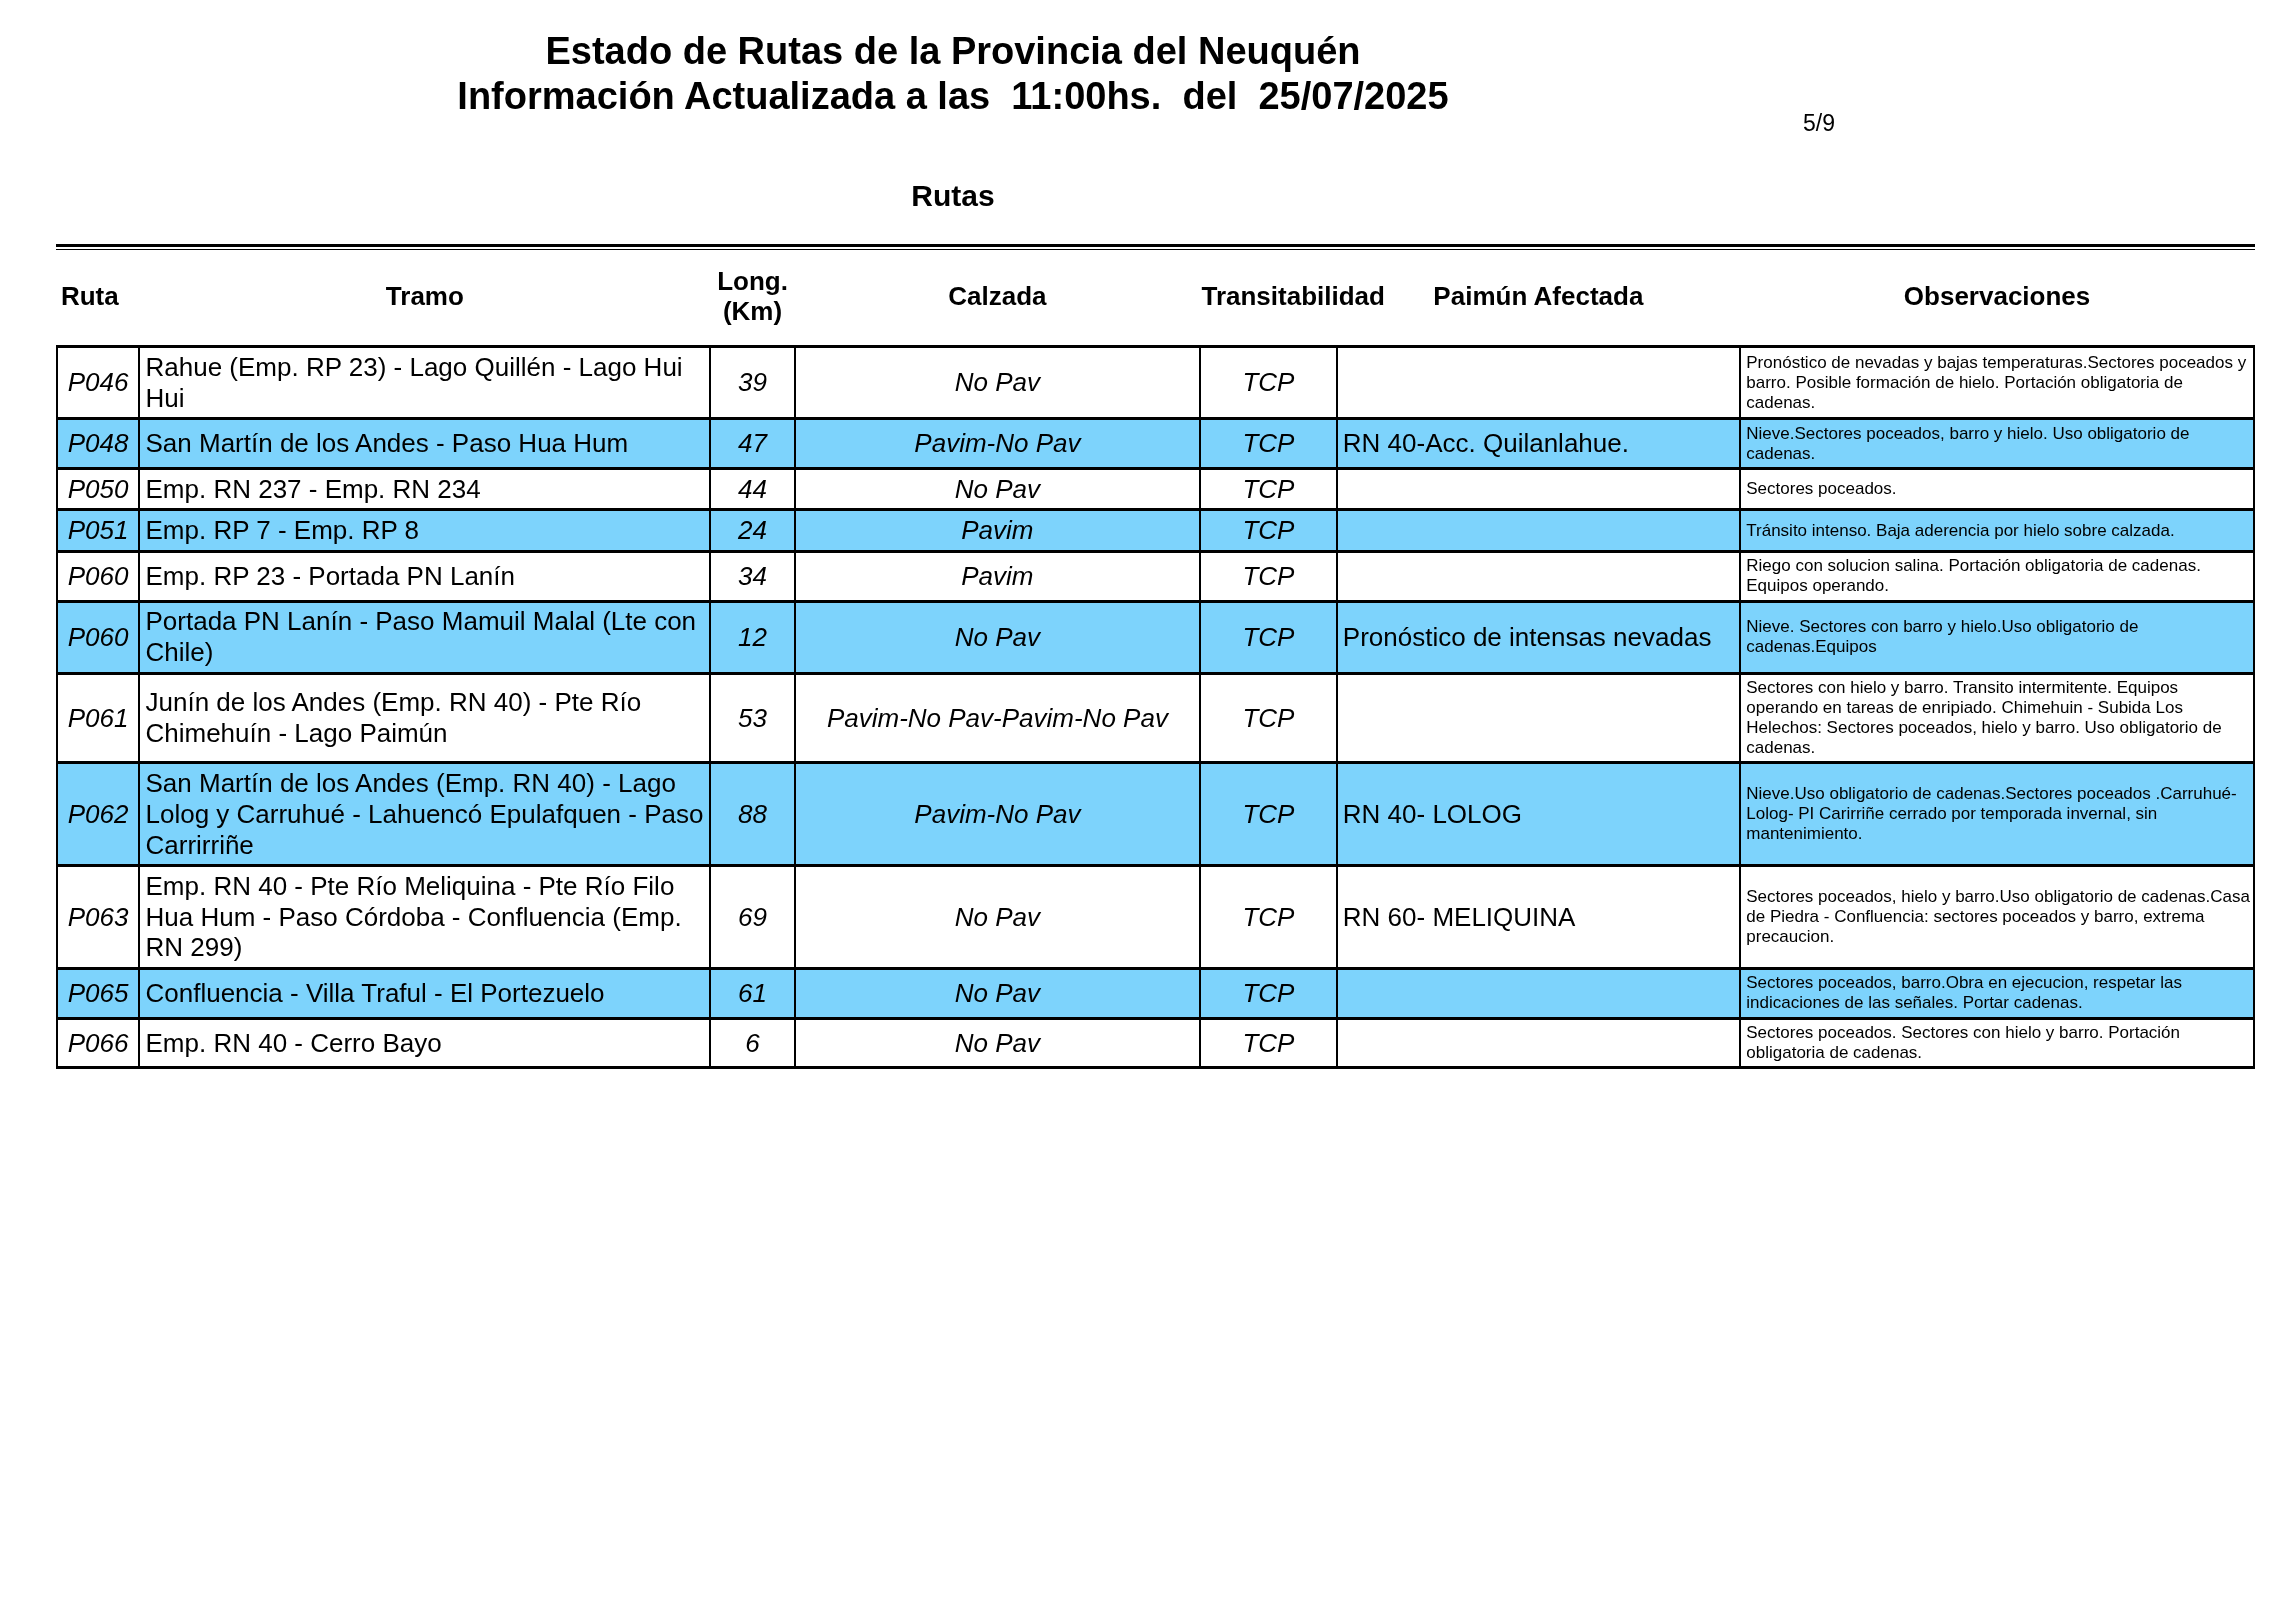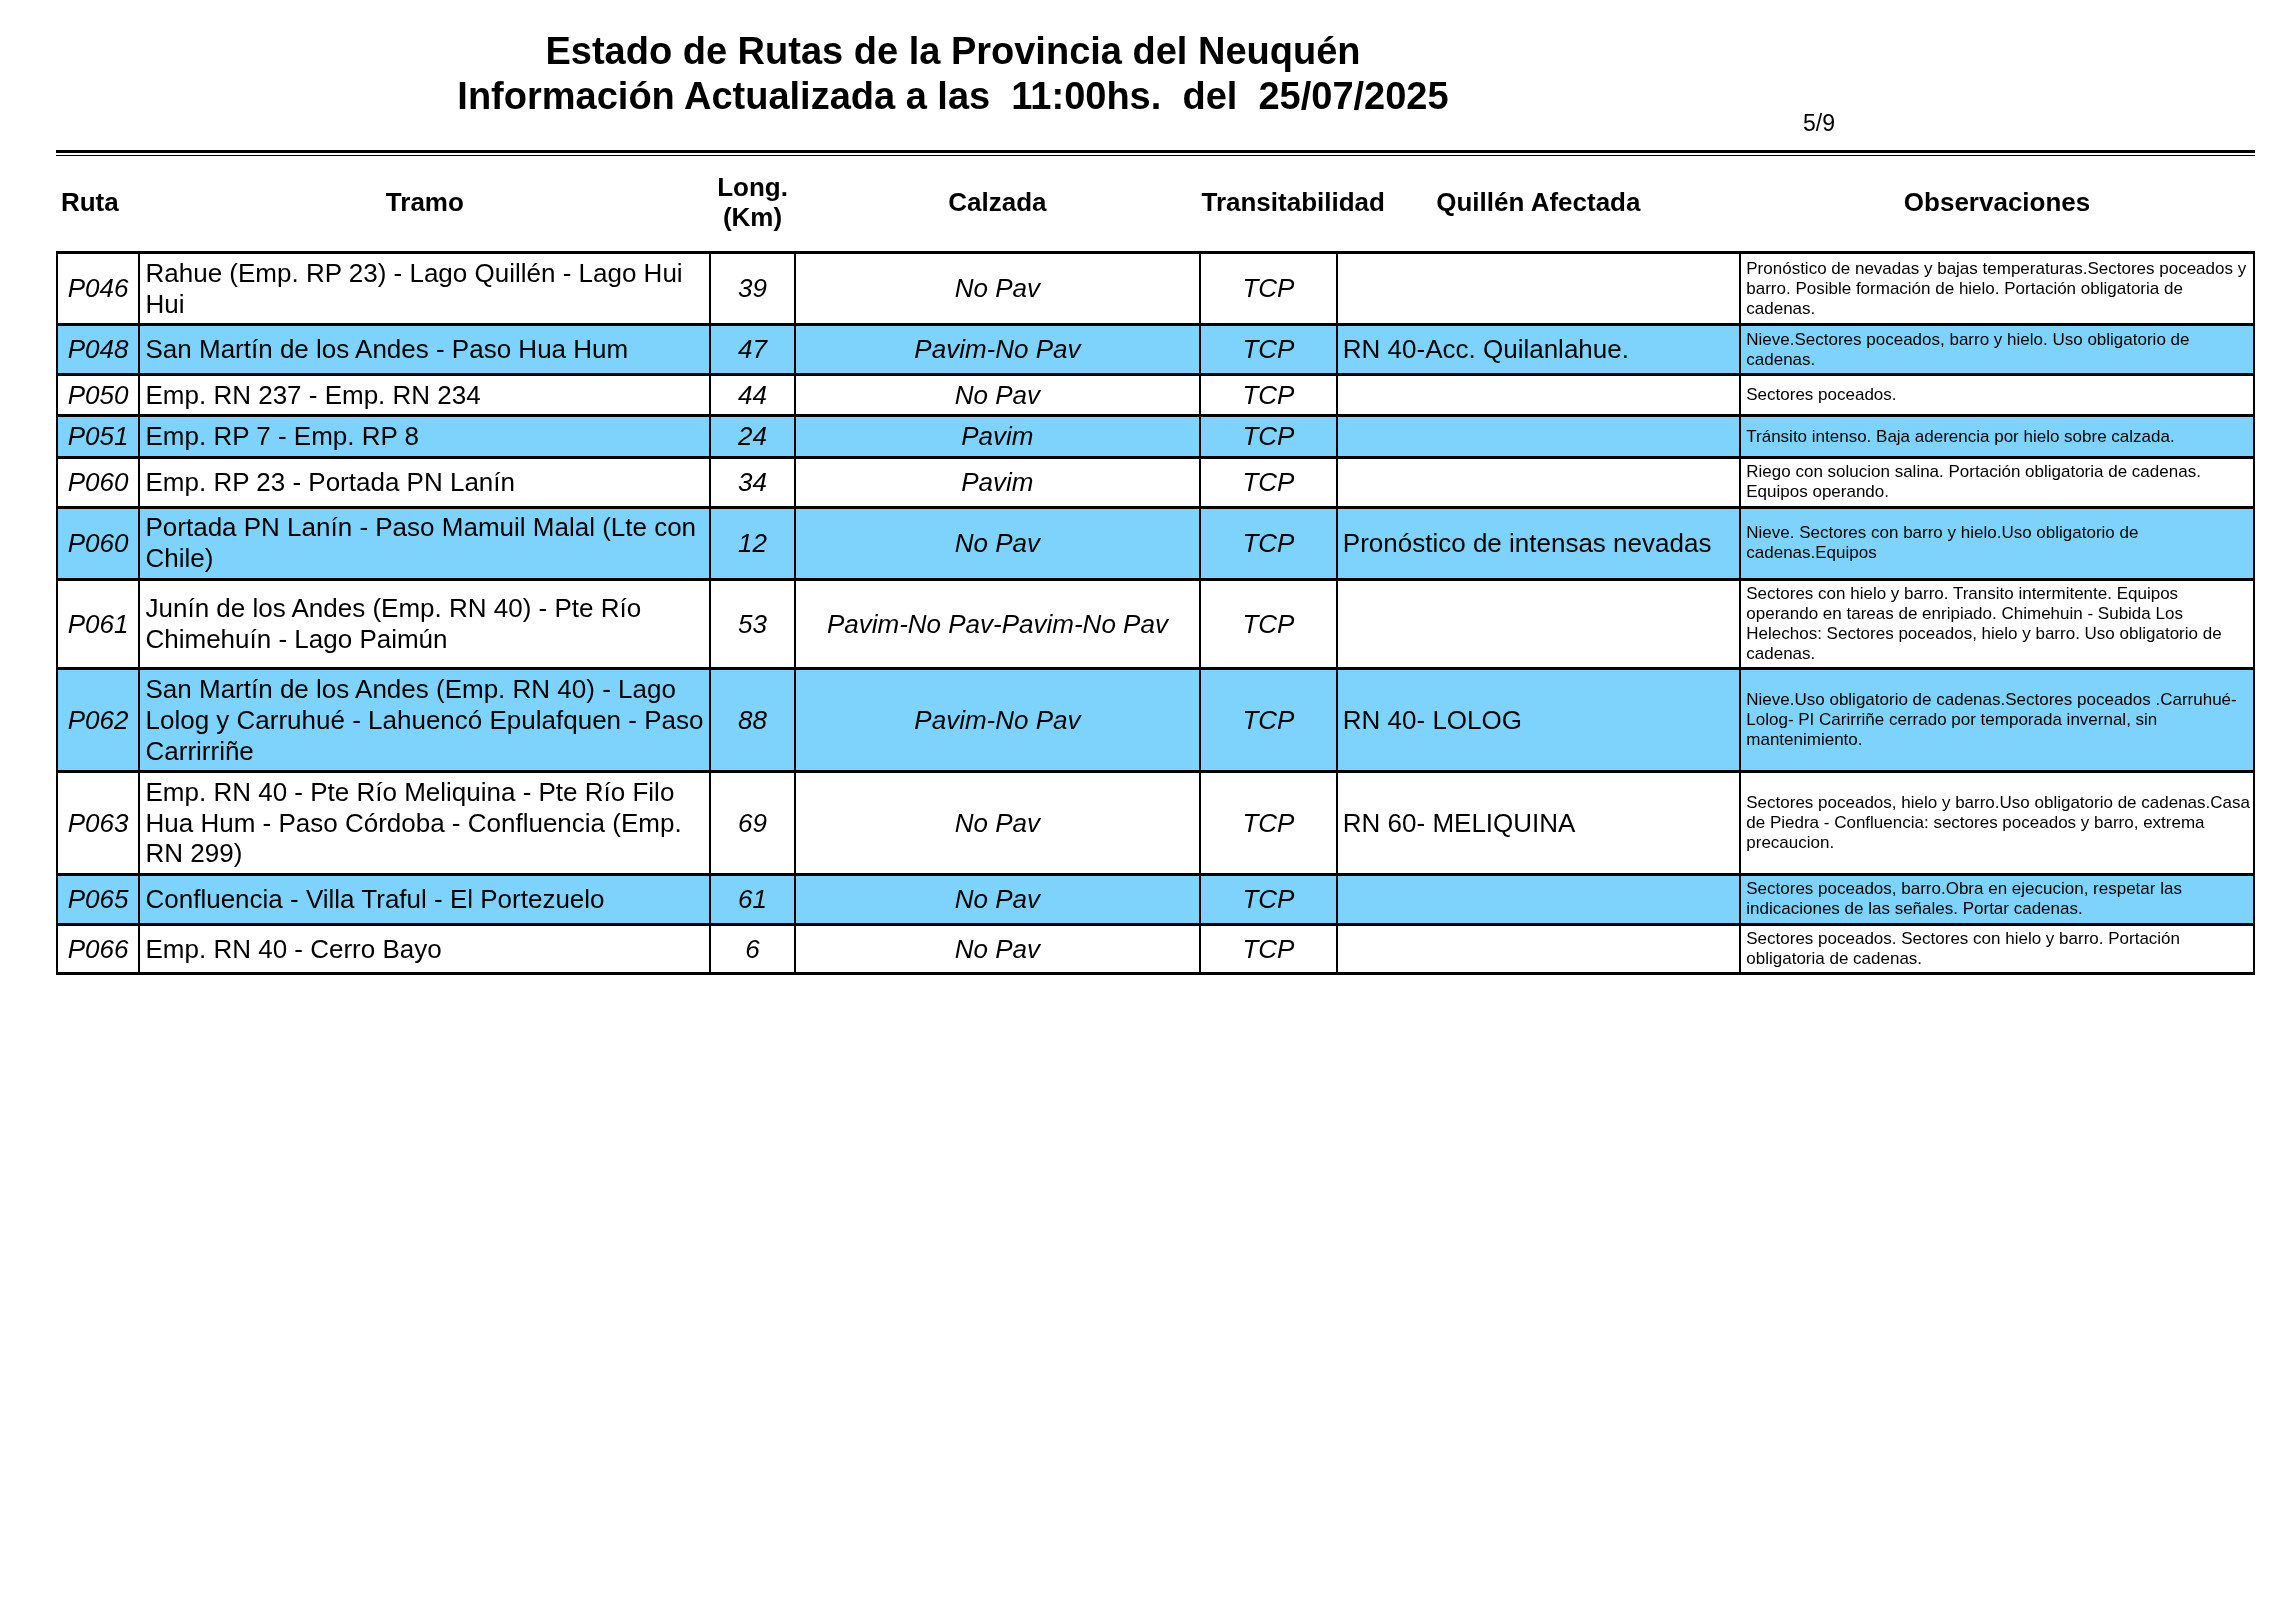--- a/index.html
+++ b/index.html
@@ -86,20 +86,21 @@
 
 <div class="page">
 
   <div class="title-block">
     <div class="title-line1">Estado de Rutas de la Provincia del Neuquén</div>
     <div class="title-line2">Información Actualizada a las  11:00hs.  del  25/07/2025</div>
   </div>
 
   <div class="page-number">5/9</div>
 
+  <div class="section-title">Rutas</div>
 
   <div class="content">
     <div class="double-rule"></div>
 
     <table class="rutas">
       <colgroup>
         <col style="width:82px">
         <col style="width:569px">
         <col style="width:84px">
         <col style="width:404px">
@@ -108,21 +109,21 @@
         <col style="width:512px">
       </colgroup>
       <thead>
         <tr>
           <th class="left">Ruta</th>
           <th>Tramo</th>
           <th class="prewrap">Long.
 (Km)</th>
           <th>Calzada</th>
           <th>Transitabilidad</th>
-          <th>Quillén Afectada</th>
+          <th>Paimún Afectada</th>
           <th>Observaciones</th>
         </tr>
       </thead>
       <tbody>
           <tr>
     <td class="c">P046</td>
     <td>Rahue (Emp. RP 23) - Lago Quillén - Lago Hui Hui</td>
     <td class="c">39</td>
     <td class="c">No Pav</td>
     <td class="c">TCP</td>

